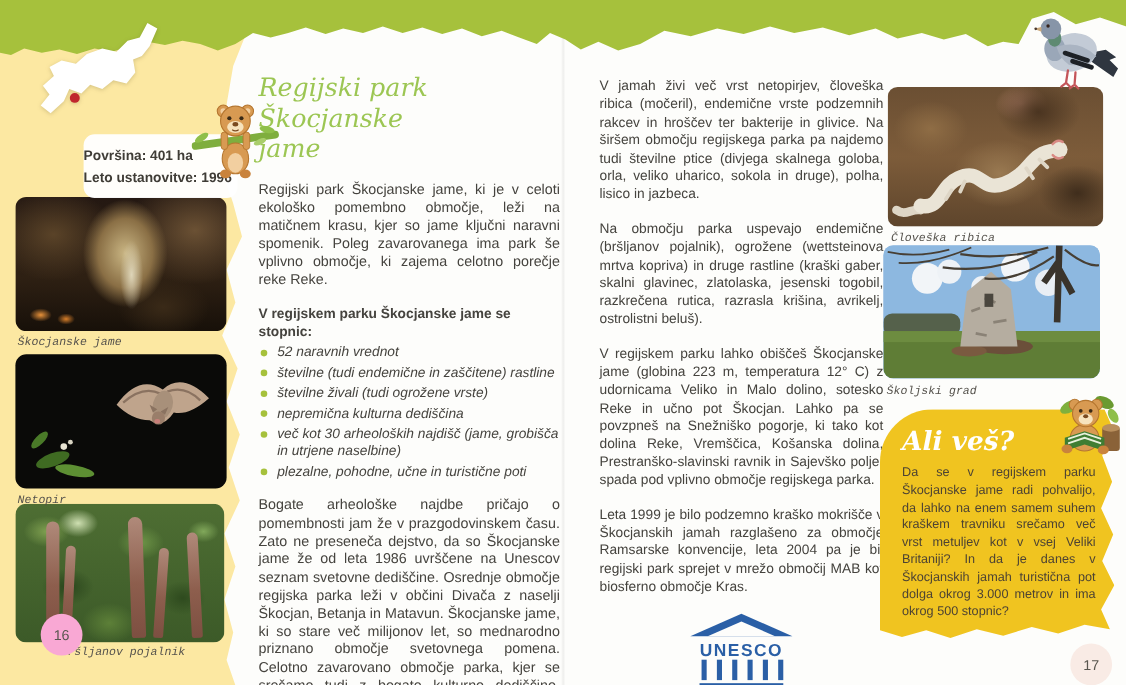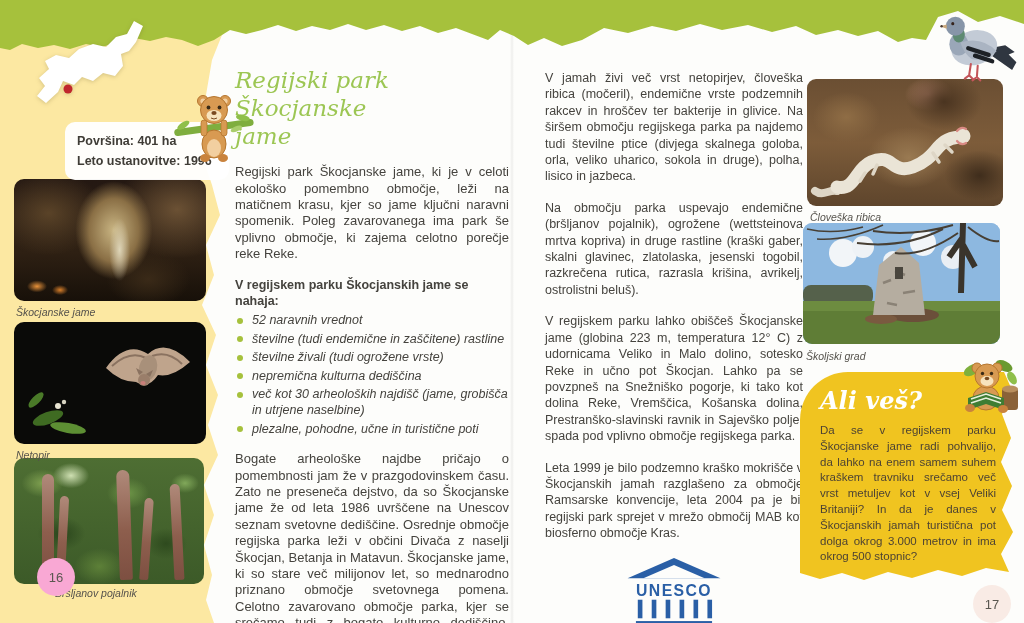--- a/index.html
+++ b/index.html
@@ -16,25 +16,25 @@
     86px 44px,70px 49px,54px 45px,38px 48px,22px 44px,10px 50px,0 48px);}
   .yellow-sidebar{position:absolute;left:0;top:0;width:232px;height:623px;background:#fce8a2;z-index:1;
     clip-path:polygon(0 0,218px 0,224px 30px,212px 60px,206px 95px,216px 125px,202px 155px,212px 185px,
     220px 215px,206px 245px,214px 275px,202px 305px,216px 335px,206px 365px,218px 395px,208px 425px,
     218px 455px,204px 485px,214px 515px,204px 545px,212px 575px,206px 600px,214px 623px,0 623px);}
   .gutter{position:absolute;left:510px;top:0;width:4px;height:623px;z-index:1;
     background:linear-gradient(90deg,rgba(0,0,0,0),rgba(0,0,0,0.06),rgba(0,0,0,0));}
   
   .map-wrap{position:absolute;left:30px;top:18px;width:135px;height:95px;z-index:5;
     filter:drop-shadow(0 1px 2px rgba(90,80,30,.25));}
-  .info-box{position:absolute;left:65px;top:122px;width:140px;z-index:5;background:rgba(255,255,255,.96);
-    border-radius:10px;padding:9px 12px;font-size:12.5px;font-weight:bold;color:#3f3c36;line-height:1.6;}
+  .info-box{position:absolute;left:76px;top:122px;width:140px;z-index:5;background:rgba(255,255,255,.96);
+    border-radius:10px;padding:9px 0;font-size:12.5px;font-weight:bold;color:#3f3c36;line-height:1.6;}
   
   .photo{position:absolute;border-radius:10px;overflow:hidden;z-index:3;}
-  .caption{position:absolute;z-index:4;font-style:italic;font-size:10.5px;color:#55524c;}
+  .caption{position:absolute;z-index:4;font-style:italic;font-size:10.5px;color:#55524c;font-family:Liberation Mono, monospace;}
   .ph-cave{left:14px;top:179px;width:192px;height:122px;
     background:
       radial-gradient(14px 42px at 55% 58%,#ded5b8 0%,rgba(222,213,184,0) 75%),
       radial-gradient(55px 70px at 52% 42%,#c9b583 0%,#8a6f45 45%,rgba(0,0,0,0) 70%),
       radial-gradient(80px 60px at 18% 28%,#5a4328 0%,rgba(0,0,0,0) 70%),
       radial-gradient(90px 70px at 85% 25%,#6b5134 0%,rgba(0,0,0,0) 70%),
       radial-gradient(10px 6px at 12% 88%,#e8923a 0%,rgba(0,0,0,0) 100%),
       radial-gradient(8px 5px at 24% 91%,#d87f2a 0%,rgba(0,0,0,0) 100%),
       radial-gradient(60px 40px at 70% 82%,#3a2a18 0%,rgba(0,0,0,0) 70%),
       linear-gradient(180deg,#241812,#2e2013 60%,#171009);}
@@ -170,21 +170,21 @@
   </div>
   <div class="caption" style="left:55px;top:587px;">Bršljanov pojalnik</div>
 
   <div class="page-circle pc-16">
     <span>16</span>
   </div>
 
   <div class="left-col">
     <h1 class="title"><span>Regijski park Škocjanske</span><br><span>jame</span></h1>
     <p class="body-text">Regijski park Škocjanske jame, ki je v celoti ekološko pomembno območje, leži na matičnem krasu, kjer so jame ključni naravni spomenik. Poleg zavarovanega ima park še vplivno območje, ki zajema celotno porečje reke Reke.</p>
-    <p class="list-intro">V regijskem parku Škocjanskih jame se nahaja:</p>
+    <p class="list-intro">V regijskem parku Škocjanske jame se stopnic:</p>
     <ul class="green-list">
       <li>52 naravnih vrednot</li>
       <li>številne (tudi endemične in zaščitene) rastline</li>
       <li>številne živali (tudi ogrožene vrste)</li>
       <li>nepremična kulturna dediščina</li>
       <li>več kot 30 arheoloških najdišč (jame, grobišča in utrjene naselbine)</li>
       <li>plezalne, pohodne, učne in turistične poti</li>
     </ul>
     <p class="body-text">Bogate arheološke najdbe pričajo o pomembnosti jam že v prazgodovinskem času. Zato ne preseneča dejstvo, da so Škocjanske jame že od leta 1986 uvrščene na Unescov seznam svetovne dediščine. Osrednje območje regijska parka leži v občini Divača z naselji Škocjan, Betanja in Matavun. Škocjanske jame, ki so stare več milijonov let, so mednarodno priznano območje svetovnega pomena. Celotno zavarovano območje parka, kjer se srečamo tudi z bogato kulturno dediščino, spada pod zaščito Nature 2000.</p>
   </div>

